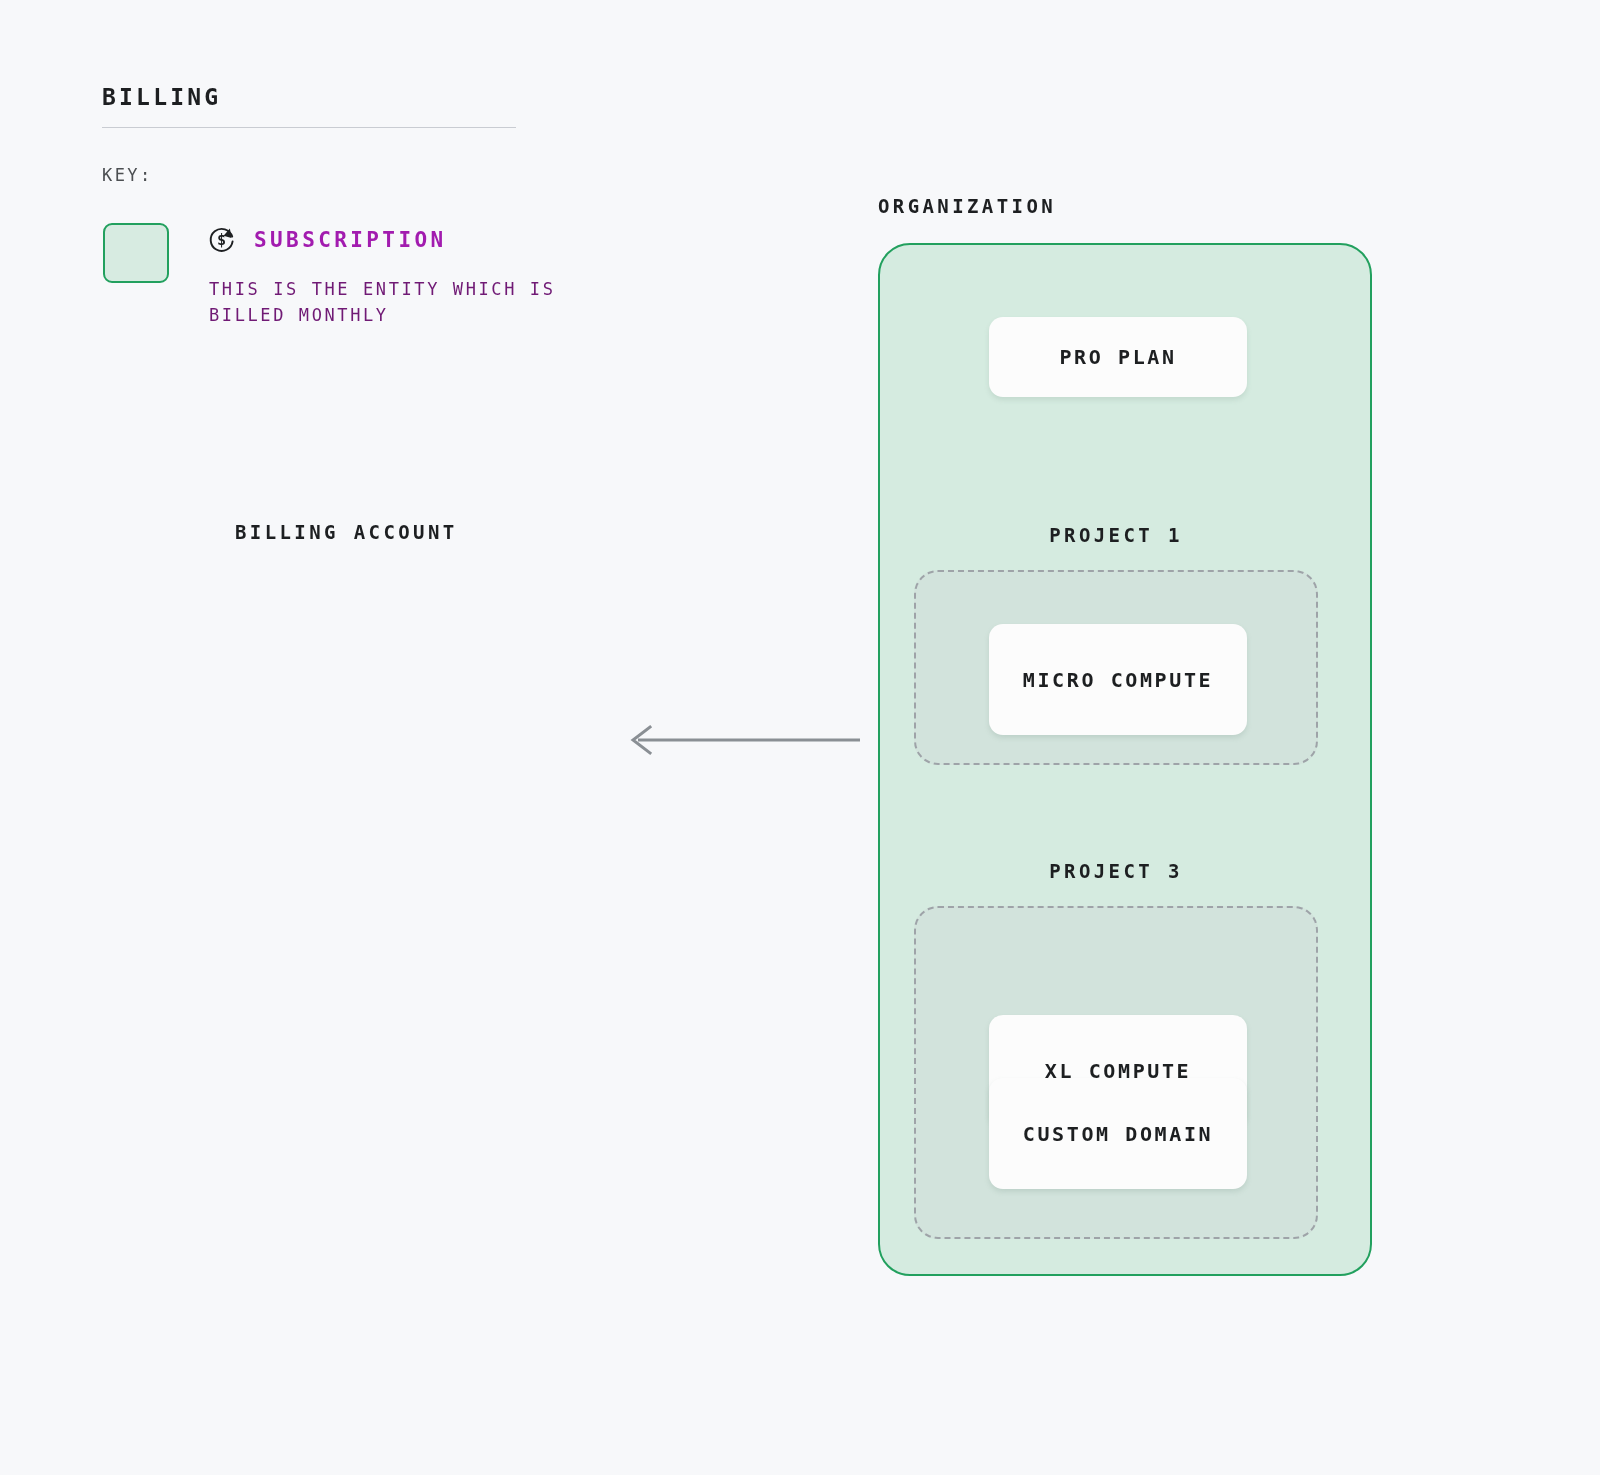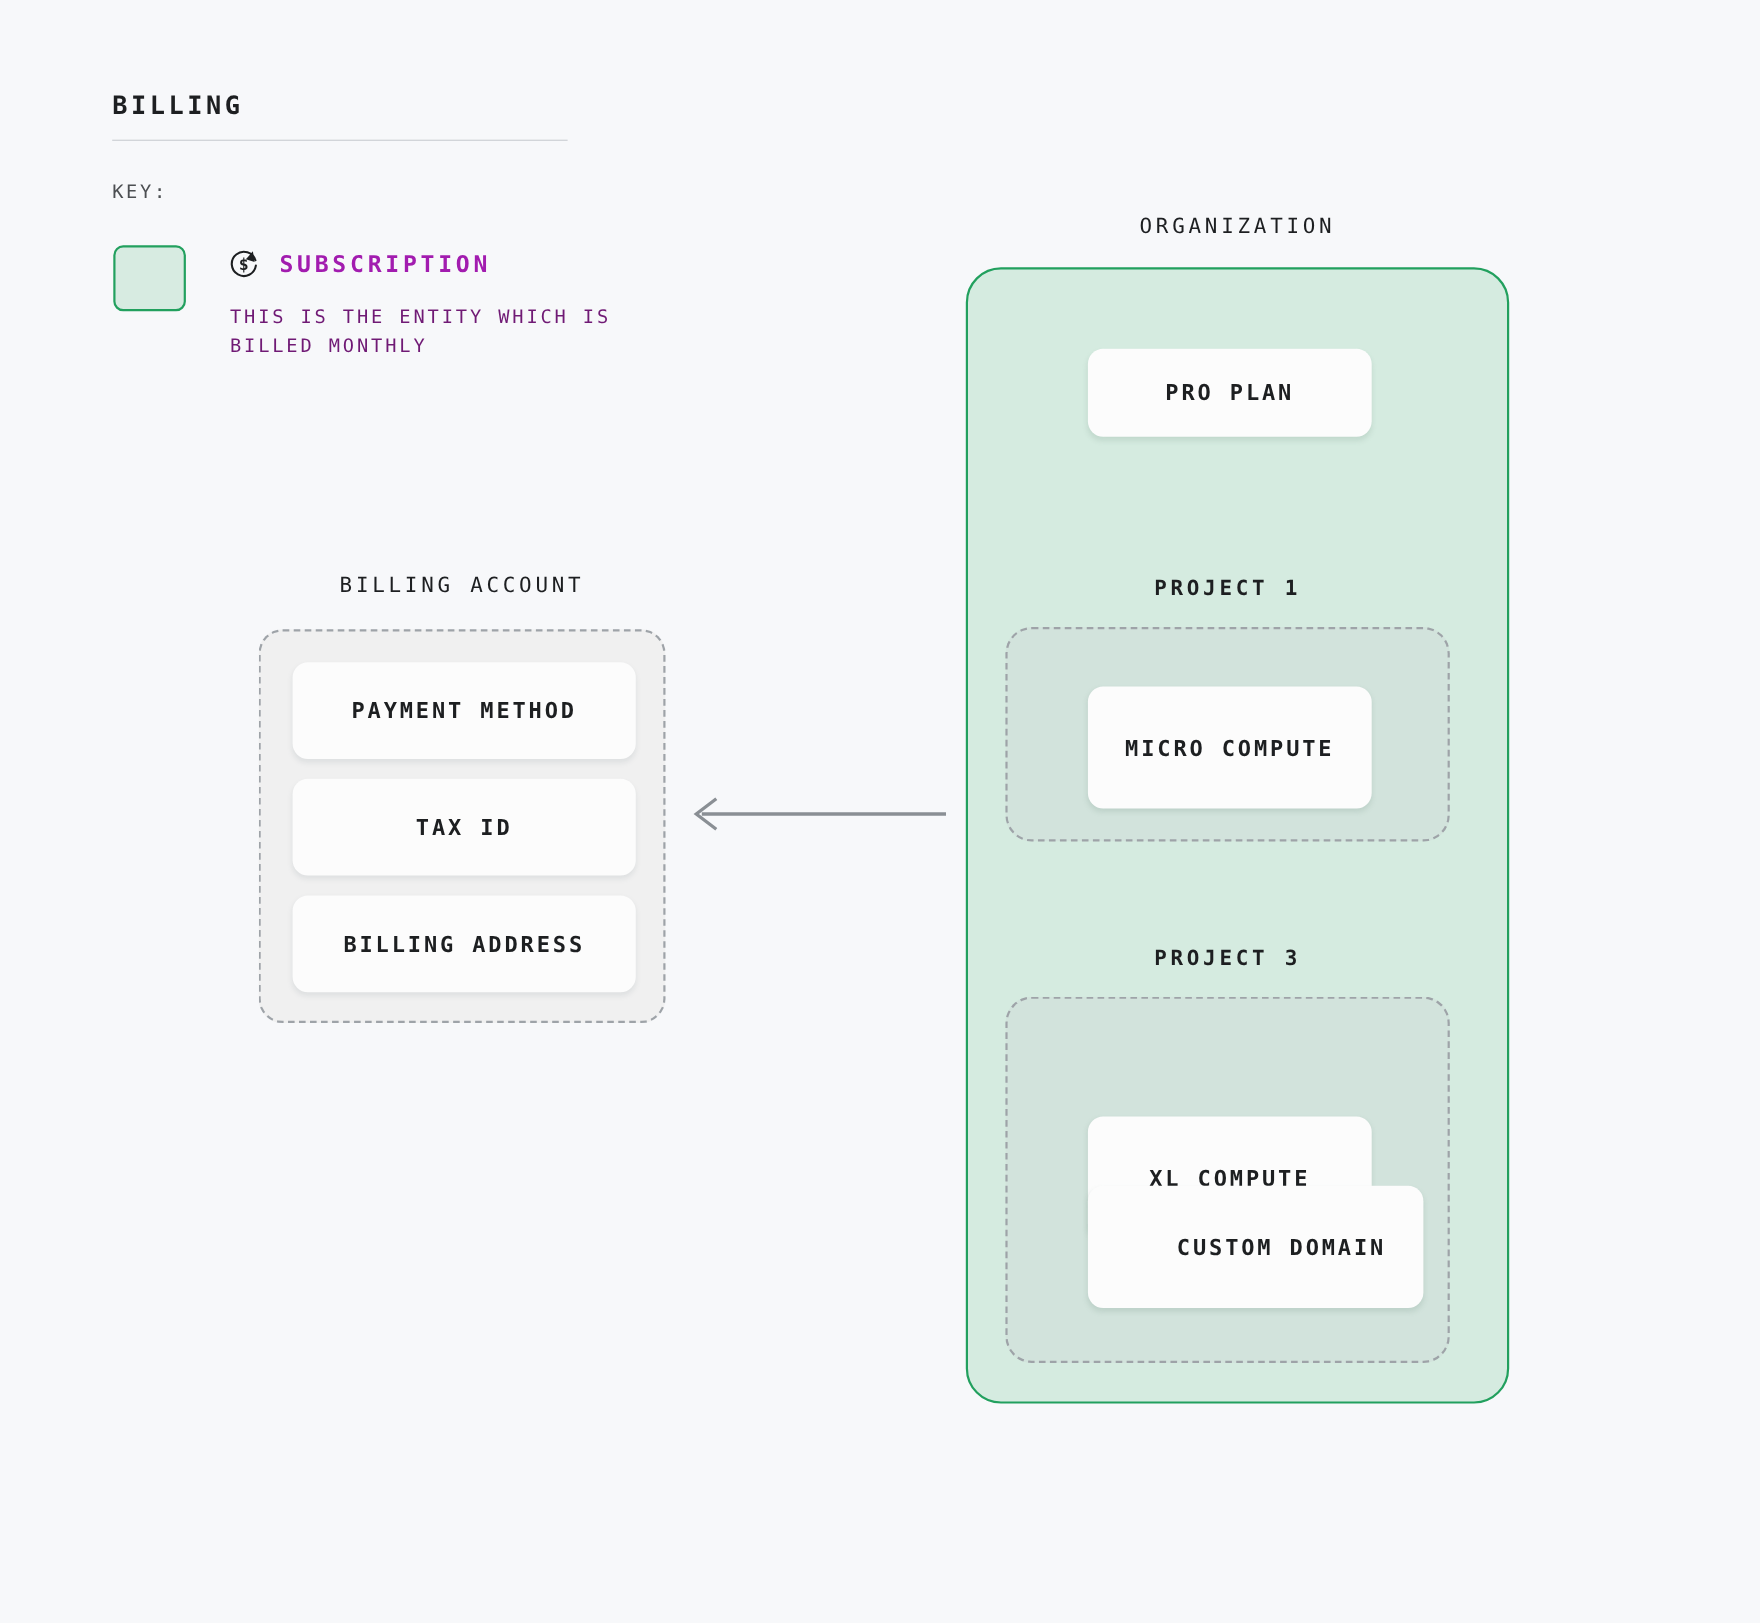--- a/index.html
+++ b/index.html
@@ -85,24 +85,24 @@
     font-size: 17px;
     line-height: 26px;
     letter-spacing: 2.6px;
     color: #701a75;
   }
 
   
   .group-caption {
     position: absolute;
     font-size: 19px;
-    font-weight: normal;
+    font-weight: bold;
     letter-spacing: 3.4px;
     color: #1d1f21;
-    text-align: center;
+    text-align: left;
     white-space: nowrap;
   }
 
   
   .billing-account-box {
     position: absolute;
     left: 235px;
     top: 572px;
     width: 370px;
     height: 358px;
@@ -221,21 +221,21 @@
     align-items: center;
     justify-content: center;
     font-size: 20px;
     font-weight: bold;
     letter-spacing: 2.6px;
     color: #1d1f21;
     white-space: nowrap;
   }
   .res-card.r0 { top: 52px; }
   .res-card.p2r0 { top: 64px; margin-top: 43px; }
-  .res-card.p2r1 { top: 170px; padding-left: 47px; }
+  .res-card.p2r1 { top: 170px; }
 </style>
 </head>
 <body>
 
 <div class="canvas">
 
   <div class="page-title">BILLING</div>
   <div class="title-rule"></div>
 
   <div class="key-label">KEY:</div>
@@ -246,25 +246,20 @@
       <path d="M25.2 12.6 A11 11 0 1 0 25.6 17.4" stroke="#1d1f21" stroke-width="1.9" fill="none" stroke-linecap="round"></path>
       <path d="M21.4 4.2 L25.9 12.9 L17.6 13.1 Z" fill="#1d1f21" transform="rotate(18 21.4 9)"></path>
       <text x="14.6" y="21.3" font-family="DejaVu Sans Mono, monospace" font-size="15" font-weight="bold" fill="#1d1f21" text-anchor="middle">$</text>
     </svg>
   </div>
 
   <div class="key-name">SUBSCRIPTION</div>
   <div class="key-desc">THIS IS THE ENTITY WHICH IS BILLED MONTHLY</div>
 
   <div class="group-caption billing-caption">BILLING ACCOUNT</div>
-  <div class="billing-account-box">
-    <div class="ba-card c0">PAYMENT METHOD</div>
-    <div class="ba-card c1">TAX ID</div>
-    <div class="ba-card c2">BILLING ADDRESS</div>
-  </div>
 
   <div class="arrow">
     <svg width="232" height="36" viewBox="0 0 232 36" fill="none">
       <line x1="10" y1="18" x2="232" y2="18" stroke="#8a8f94" stroke-width="3"></line>
       <polyline points="22,5 5,18 22,31" stroke="#8a8f94" stroke-width="3" fill="none" stroke-linecap="square" stroke-linejoin="miter"></polyline>
     </svg>
   </div>
 
   <div class="group-caption org-caption">ORGANIZATION</div>
   <div class="org-box">

